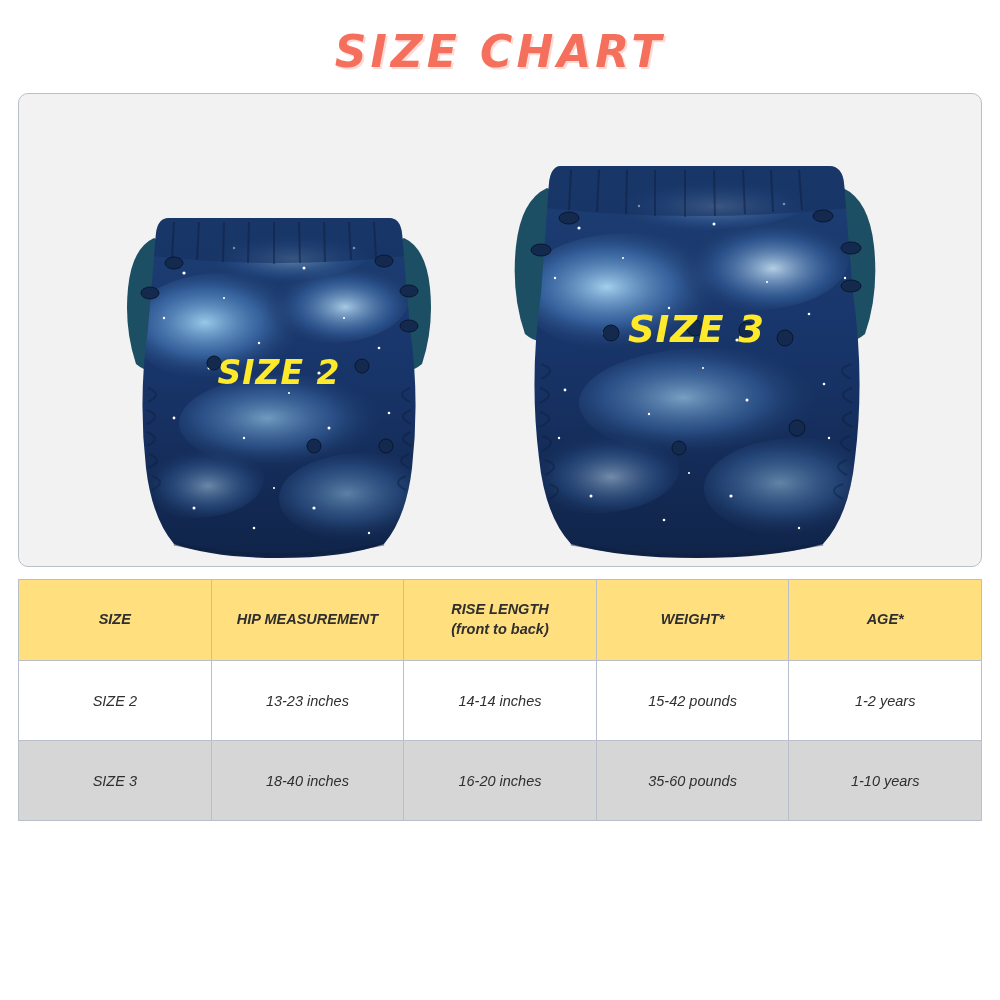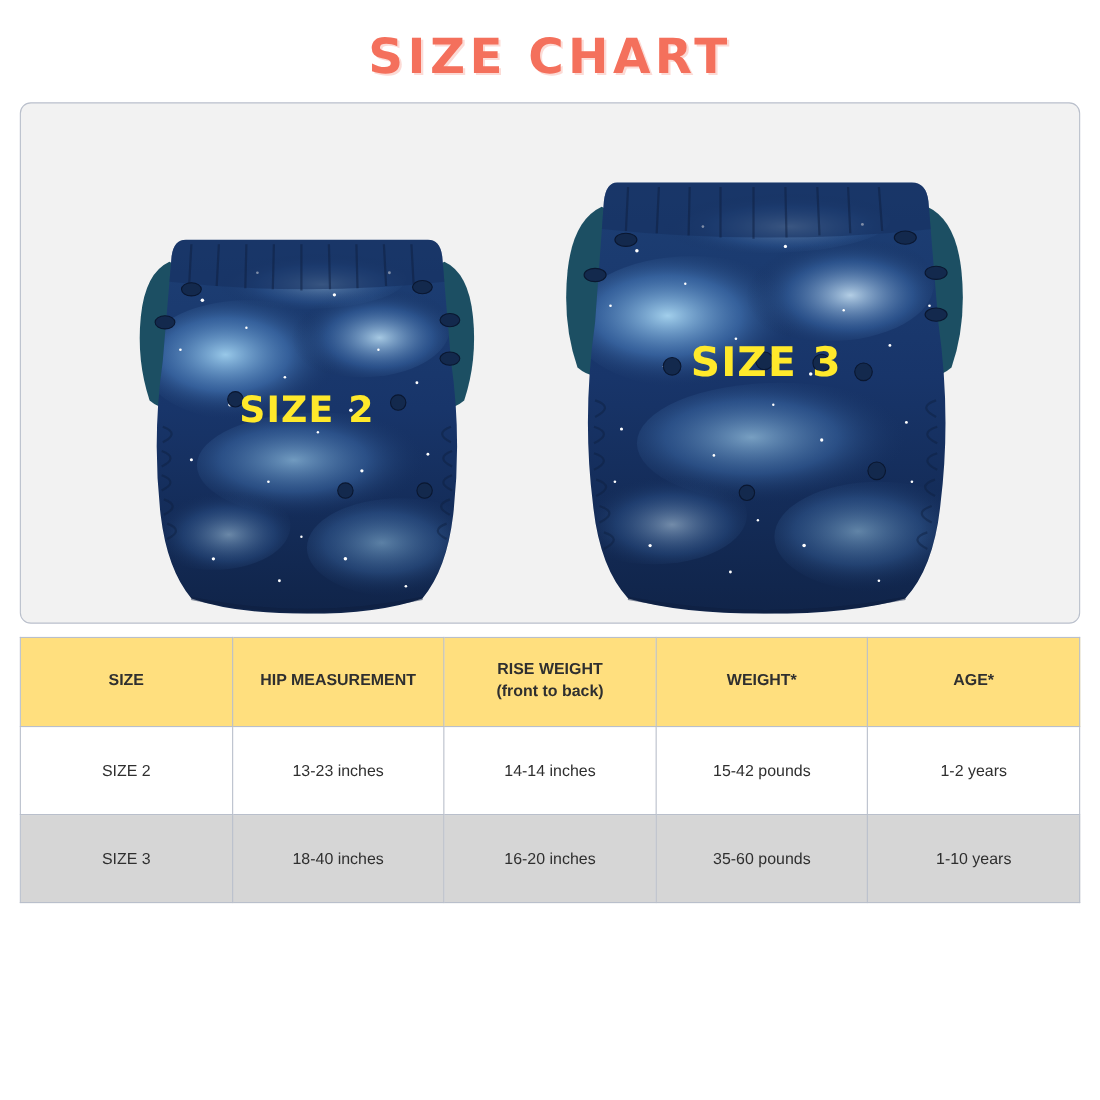--- a/index.html
+++ b/index.html
@@ -14,20 +14,21 @@
     color: #333;
     overflow: hidden;
   }
 
   .page {
     position: relative;
     width: 1000px;
     height: 1000px;
     box-sizing: border-box;
     padding: 0;
+    font-style: italic;
   }
 
   
   .title {
     text-align: center;
     font-family: "DejaVu Sans", sans-serif;
     font-size: 44px;
     font-weight: bold;
     letter-spacing: 4px;
     color: #f4705c;
@@ -347,21 +348,21 @@
     <table class="size-table">
       <thead>
         <tr>
           <th>
             <span>SIZE</span>
           </th>
           <th>
             <span>HIP MEASUREMENT</span>
           </th>
           <th>
-            <span>RISE WEIGHT</span>
+            <span>RISE LENGTH</span>
             <span class="sub">(front to back)</span>
           </th>
           <th>
             <span>WEIGHT*</span>
           </th>
           <th>
             <span>AGE*</span>
           </th>
         </tr>
       </thead>

